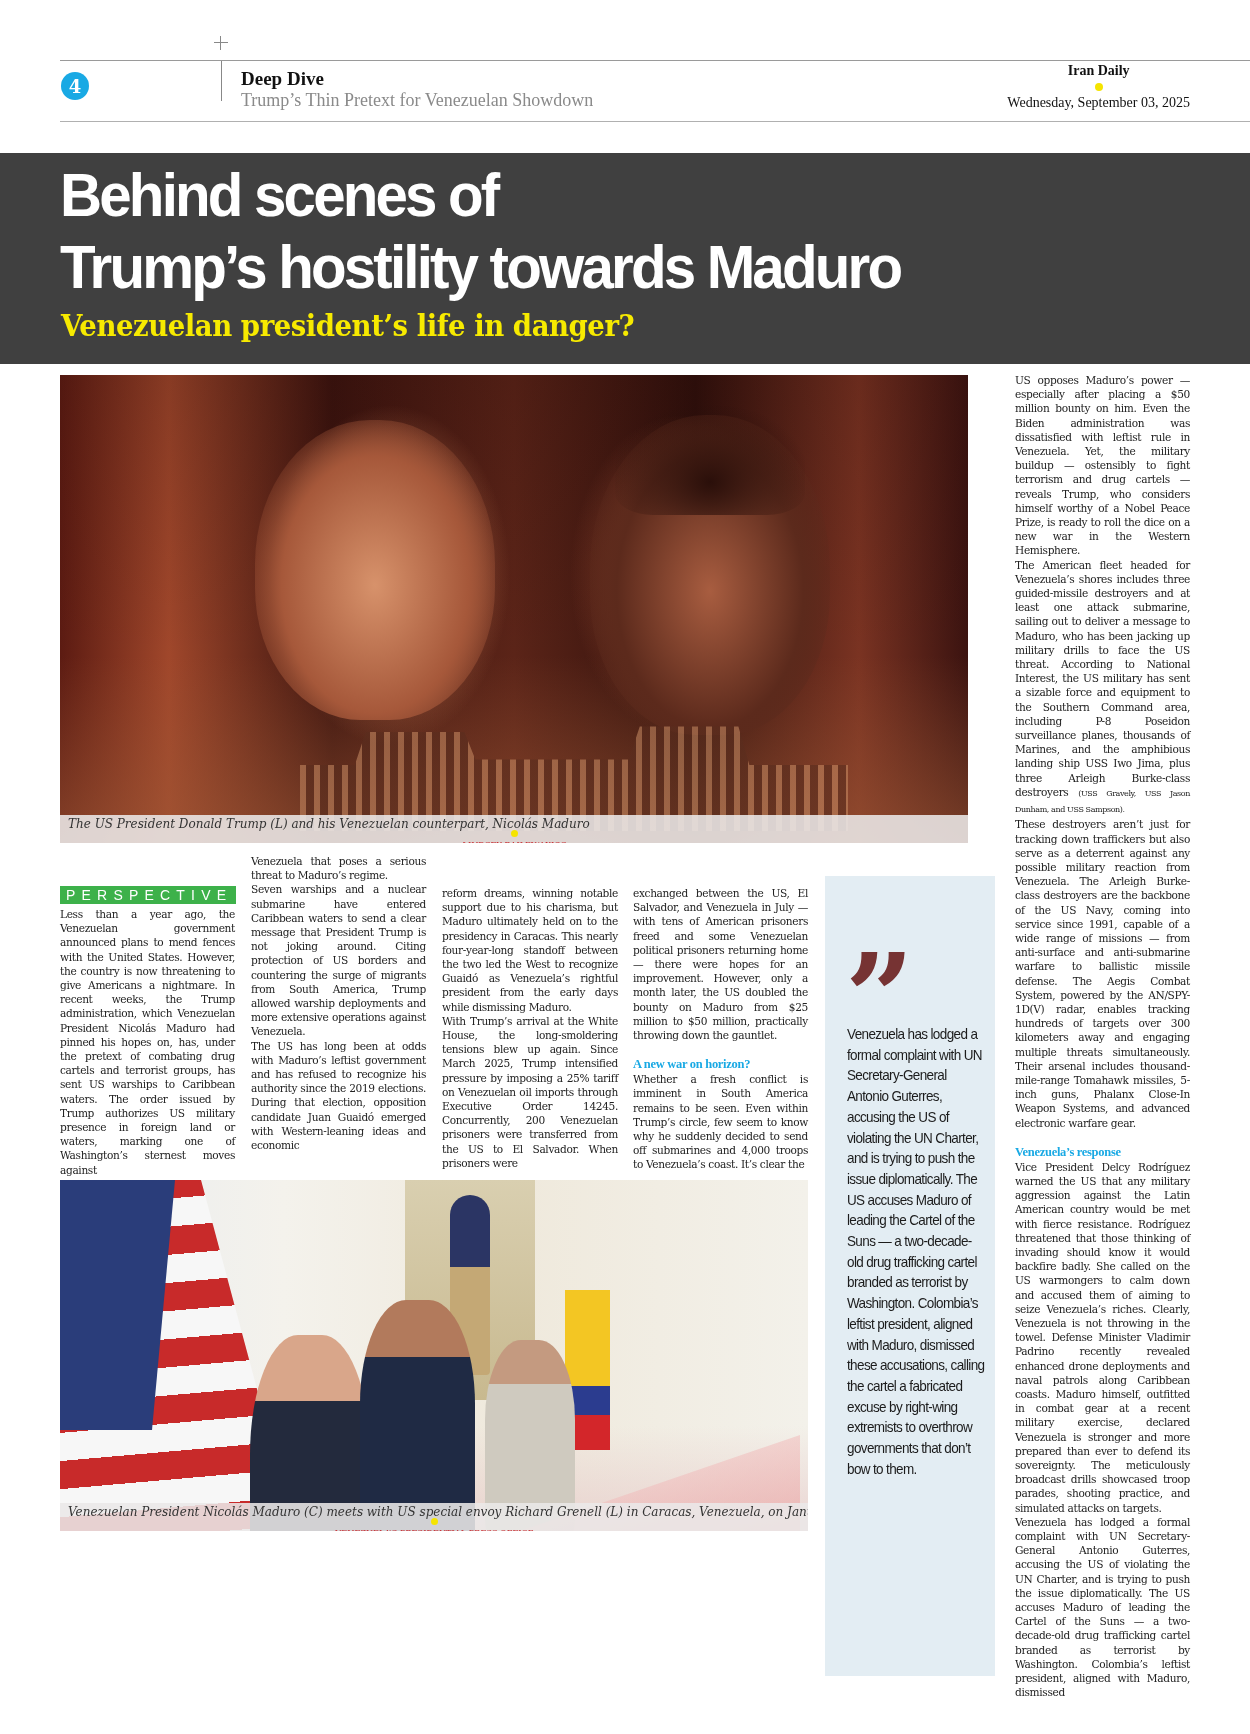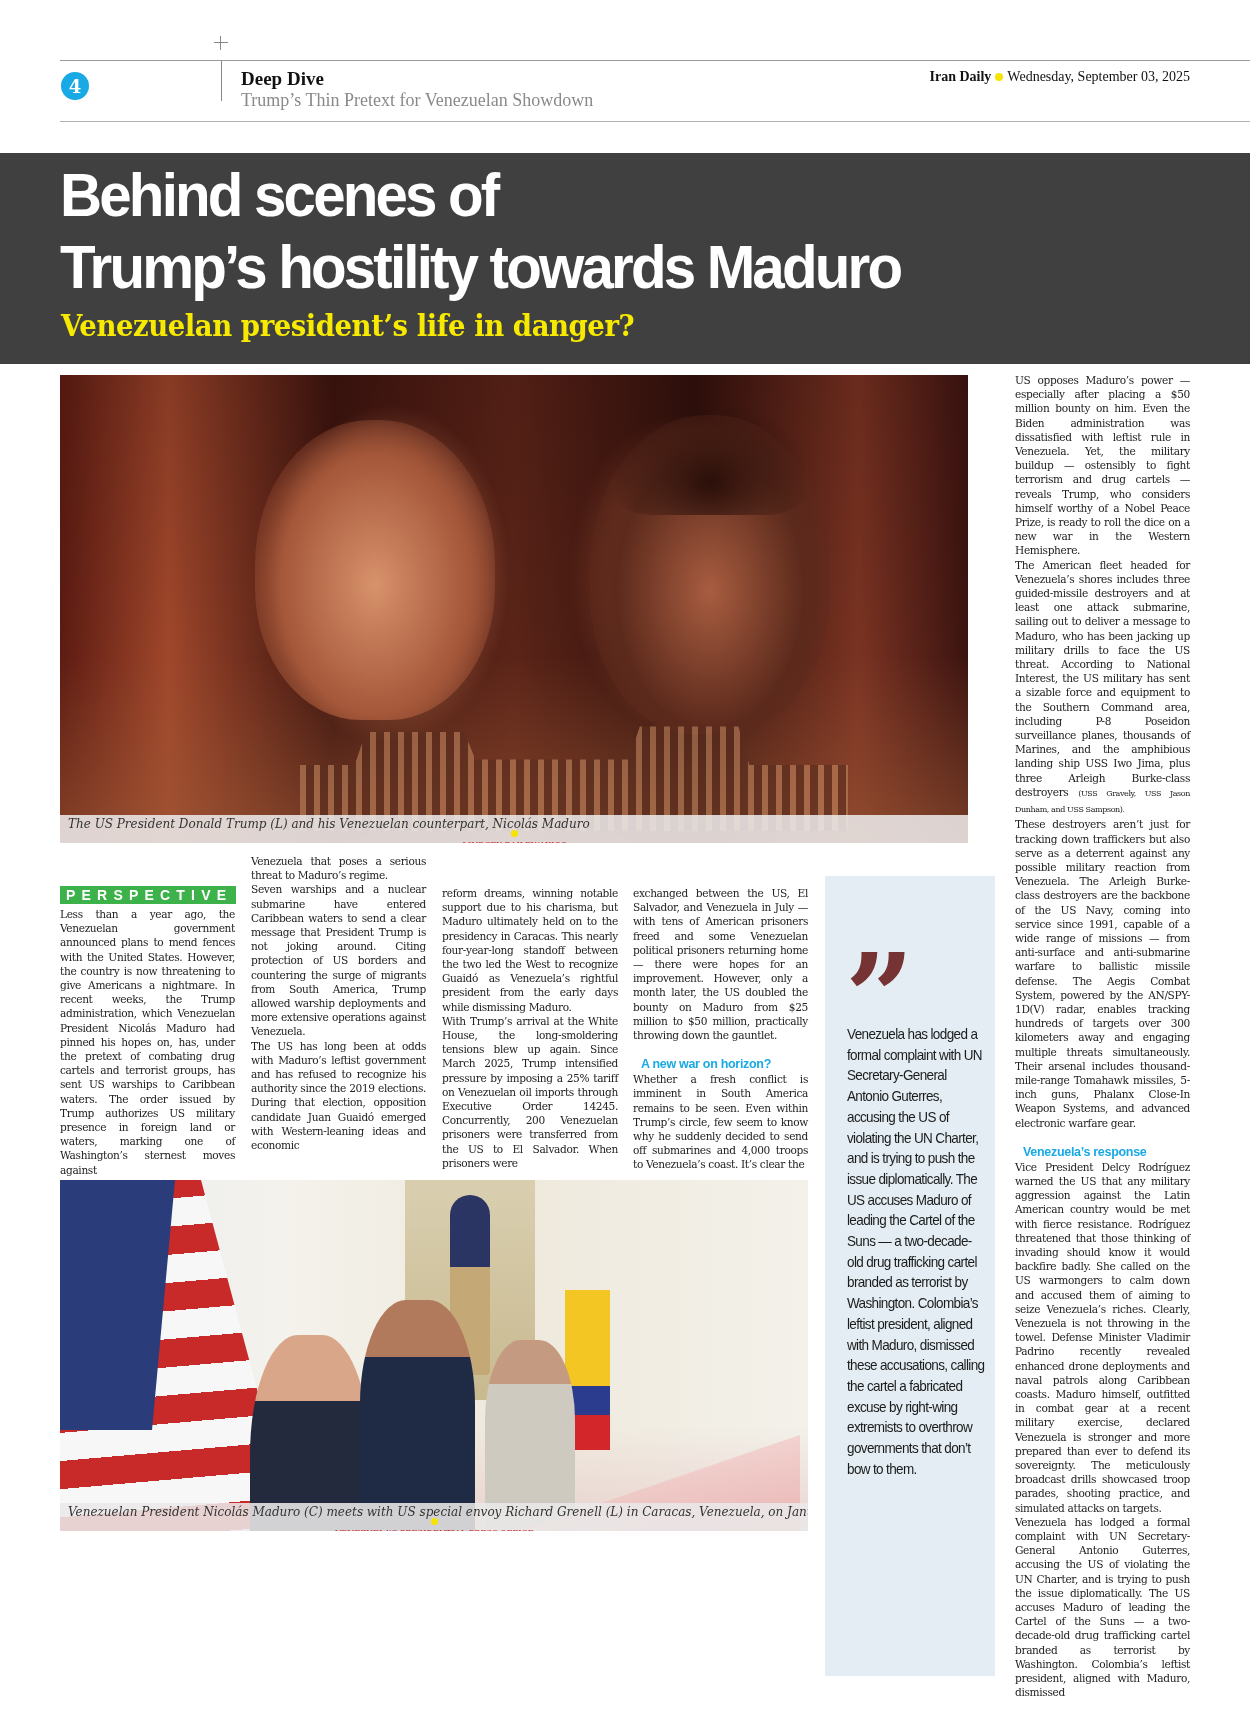--- a/index.html
+++ b/index.html
@@ -16,22 +16,22 @@
   .rule-bottom { position: absolute; left: 60px; right: 0; top: 121px; height: 1px; background: #b0b0b0; }
   .header-divider { position: absolute; left: 221px; top: 61px; width: 1px; height: 40px; background: #888; }
 
   .page-number { position: absolute; left: 61px; top: 72px; width: 28px; height: 28px; border-radius: 50%;
     background: #19a9e4; color: #fff; font-family: "DejaVu Serif", serif; font-weight: bold; font-size: 18px;
     display: flex; align-items: center; justify-content: center; }
   .section-title { position: absolute; left: 241px; top: 68px; font-family: "Liberation Serif", serif;
     font-weight: bold; font-size: 19px; color: #111; }
   .section-subtitle { position: absolute; left: 241px; top: 90px; font-family: "Liberation Serif", serif;
     font-size: 18px; color: #8a8a8a; }
-  .masthead { position: absolute; right: 60px; top: 69px; font-family: "Liberation Serif", serif; font-size: 14px;
-    color: #111; display: flex; align-items: center; gap: 4px; }
+  .masthead { position: absolute; right: 60px; top: 63px; font-family: "Liberation Serif", serif; font-size: 14px;
+    color: #111; display: flex; align-items: center; gap: 4px; flex-direction: column; }
   .masthead .brand { font-weight: bold; }
   .masthead .dot { width: 8px; height: 8px; border-radius: 50%; background: #f5e400; display: inline-block; }
 
   
   .headline-band { position: absolute; left: 0; top: 153px; width: 1250px; height: 211px; background: #404040; }
   .headline { position: absolute; left: 60px; top: 6px; font-family: "Liberation Sans", sans-serif; font-weight: bold;
     color: #fff; font-size: 62px; line-height: 72px; letter-spacing: -3px; transform: scaleX(0.94); transform-origin: left; }
   .subheadline { position: absolute; left: 61px; top: 156px; font-family: "DejaVu Serif", serif; font-weight: bold;
     color: #f7ea00; font-size: 29px; letter-spacing: -0.5px; transform: scaleX(0.95); transform-origin: left; }
 
@@ -80,26 +80,26 @@
   .caption-bar { position: absolute; left: 0; right: 0; bottom: 0; height: 28px; padding: 4px 8px;
     background: rgba(235,232,232,0.88); font-family: "DejaVu Serif", serif; font-style: italic; }
   .caption-text { font-size: 12px; color: #333; white-space: nowrap; line-height: 10px; }
   .caption-credit { font-size: 8.2px; color: #c8292e; display: flex; align-items: center; gap: 2px; line-height: 10px; margin-top: 1px; flex-direction: column; }
   .caption-credit .dot { width: 7px; height: 7px; border-radius: 50%; background: #f5e400; display: inline-block; }
 
   
   .col { position: absolute; font-family: "DejaVu Serif", serif; font-size: 10.6px; line-height: 14.2px; color: #222;
     text-align: justify; letter-spacing: -0.35px; }
   .col p { margin: 0; text-indent: 0; }
-  .col h3 { font-family: Liberation Sans, sans-serif; font-weight: bold; color: #19a9e4; font-size: 12.5px; line-height: 16px;
-    margin-top: 14px; letter-spacing: -0.3px; margin-left: 8px; }
+  .col h3 { font-family: Liberation Serif, serif; font-weight: bold; color: #19a9e4; font-size: 12.5px; line-height: 16px;
+    margin-top: 14px; letter-spacing: -0.3px; }
   .col small { font-size: 8px; letter-spacing: -0.4px; }
 
   .perspective-badge { display: inline-block; background: #3db14a; color: #fff; font-family: "Liberation Sans", sans-serif;
-    font-weight: bold; font-size: 14px; letter-spacing: 6.2px; padding: 1px 4px 1px 6px; margin-bottom: 3px; line-height: 16px; }
+    font-weight: normal; font-size: 14px; letter-spacing: 6.2px; padding: 1px 4px 1px 6px; margin-bottom: 3px; line-height: 16px; }
 
   .col-1 { left: 60px; top: 886px; width: 175px; }
   .col-2 { left: 251px; top: 854px; width: 175px; }
   .col-3 { left: 442px; top: 886px; width: 176px; }
   .col-4 { left: 633px; top: 886px; width: 175px; }
   .col-side { left: 1015px; top: 373px; width: 175px; }
 
   
   .pull-quote { position: absolute; left: 825px; top: 876px; width: 170px; height: 800px; background: #e3edf3; }
   .quote-mark { position: absolute; left: 20px; top: 62px; font-family: "DejaVu Serif", serif; font-weight: bold;

